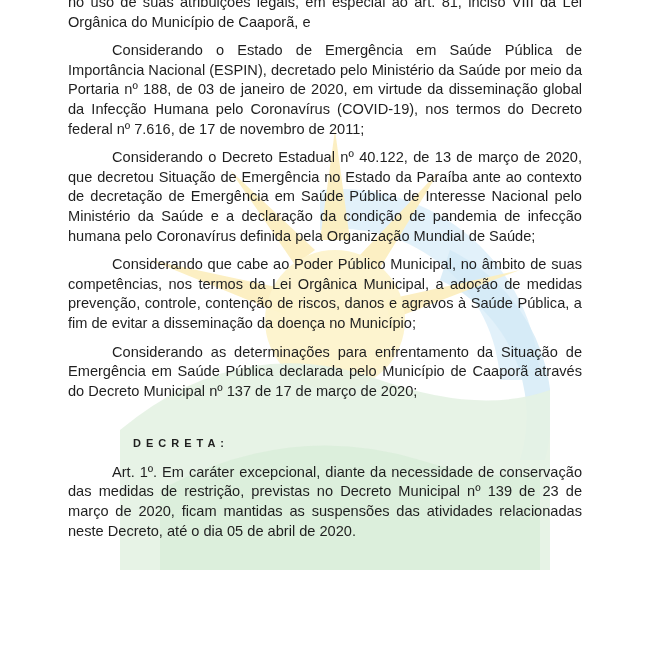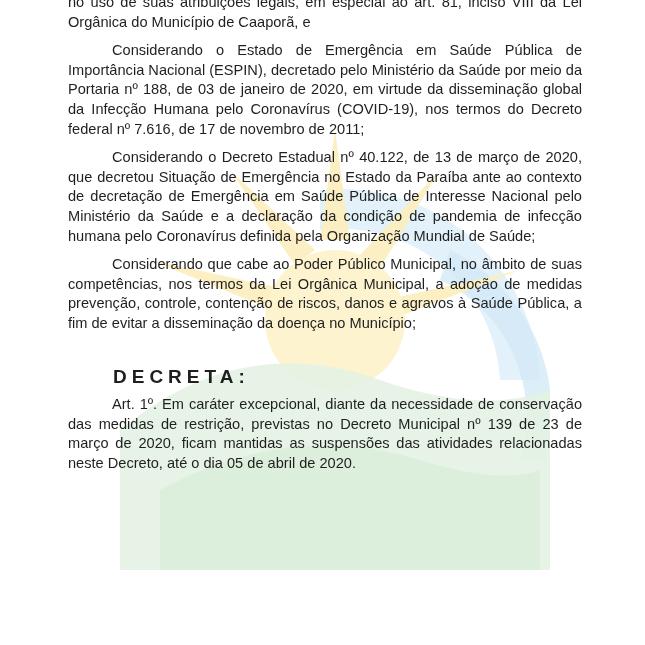--- a/index.html
+++ b/index.html
@@ -20,24 +20,24 @@
     font-size: 14.6px;
     line-height: 19.6px;
   }
   .page p {
     margin: 0 0 9px 0;
     text-align: justify;
     text-indent: 44px;
   }
   .page p.noindent { text-indent: 0; }
   .heading {
-    margin: 33px 0 9px 45px;
+    margin: 33px 0 9px 65px;
     font-weight: bold;
     letter-spacing: 5px;
-    font-size: 19px;
+    font-size: 11px;
   }
 </style>
 </head>
 <body>
 
 <svg class="watermark" viewBox="0 0 430 440">
 
   <path d="M200,60 A200,200 0 0 1 420,250 L380,250 A160,160 0 0 0 200,100 Z" fill="#dff0f9" opacity="0.9"></path>
   <path d="M330,120 A180,180 0 0 1 425,330 L400,330 A150,150 0 0 0 320,150 Z" fill="#d3eaf6" opacity="0.8"></path>
 
@@ -52,15 +52,16 @@
 
   <path d="M0,300 Q120,200 260,250 Q360,285 430,260 L430,440 L0,440 Z" fill="#e4f2e3" opacity="0.9"></path>
   <path d="M40,360 Q170,290 300,330 Q380,355 420,340 L420,440 L40,440 Z" fill="#d9edd9" opacity="0.8"></path>
 </svg>
 
 <div class="page">
   <p class="noindent">no uso de suas atribuições legais, em especial ao art. 81, inciso VIII da Lei Orgânica do Município de Caaporã, e</p>
   <p>Considerando o Estado de Emergência em Saúde Pública de Importância Nacional (ESPIN), decretado pelo Ministério da Saúde por meio da Portaria nº 188, de 03 de janeiro de 2020, em virtude da disseminação global da Infecção Humana pelo Coronavírus (COVID-19), nos termos do Decreto federal nº 7.616, de 17 de novembro de 2011;</p>
   <p>Considerando o Decreto Estadual nº 40.122, de 13 de março de 2020, que decretou Situação de Emergência no Estado da Paraíba ante ao contexto de decretação de Emergência em Saúde Pública de Interesse Nacional pelo Ministério da Saúde e a declaração da condição de pandemia de infecção humana pelo Coronavírus definida pela Organização Mundial de Saúde;</p>
   <p>Considerando que cabe ao Poder Público Municipal, no âmbito de suas competências, nos termos da Lei Orgânica Municipal, a adoção de medidas prevenção, controle, contenção de riscos, danos e agravos à Saúde Pública, a fim de evitar a disseminação da doença no Município;</p>
+  <p>Considerando as determinações para enfrentamento da Situação de Emergência em Saúde Pública declarada pelo Município de Caaporã através do Decreto Municipal nº 137 de 17 de março de 2020;</p>
   <div class="heading">DECRETA:</div>
   <p>Art. 1º. Em caráter excepcional, diante da necessidade de conservação das medidas de restrição, previstas no Decreto Municipal nº 139 de 23 de março de 2020, ficam mantidas as suspensões das atividades relacionadas neste Decreto, até o dia 05 de abril de 2020.</p>
 </div>
 
 </body></html>

